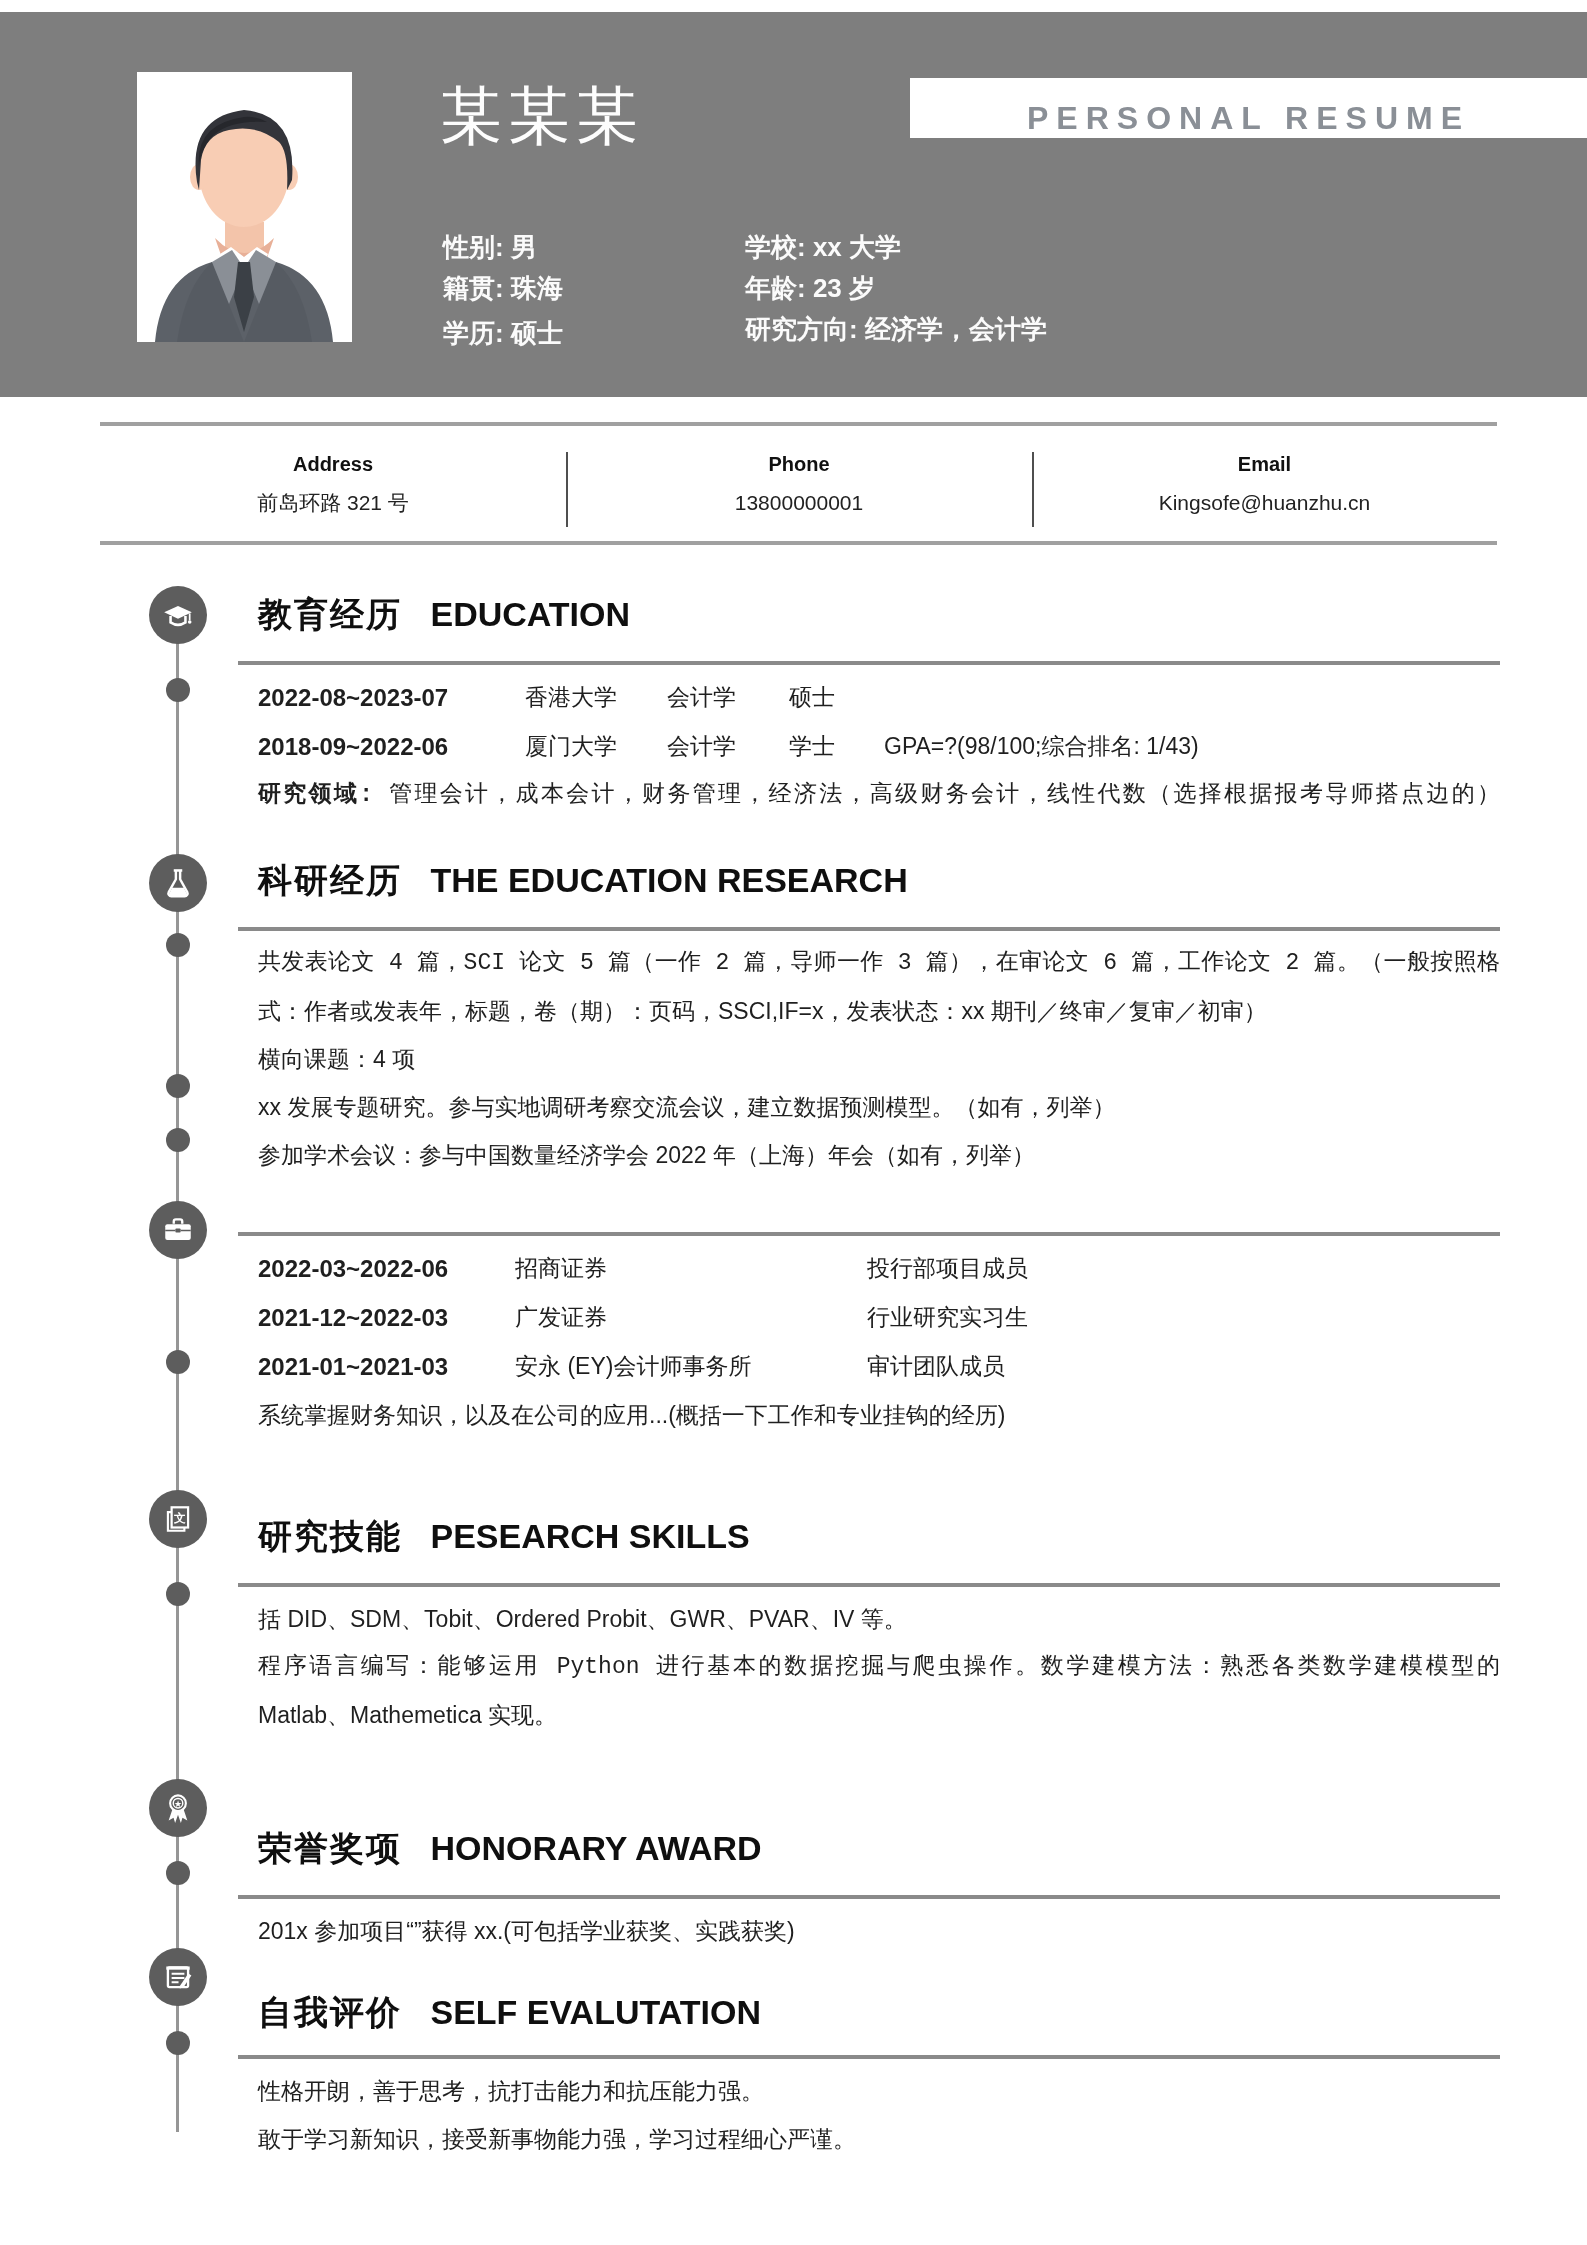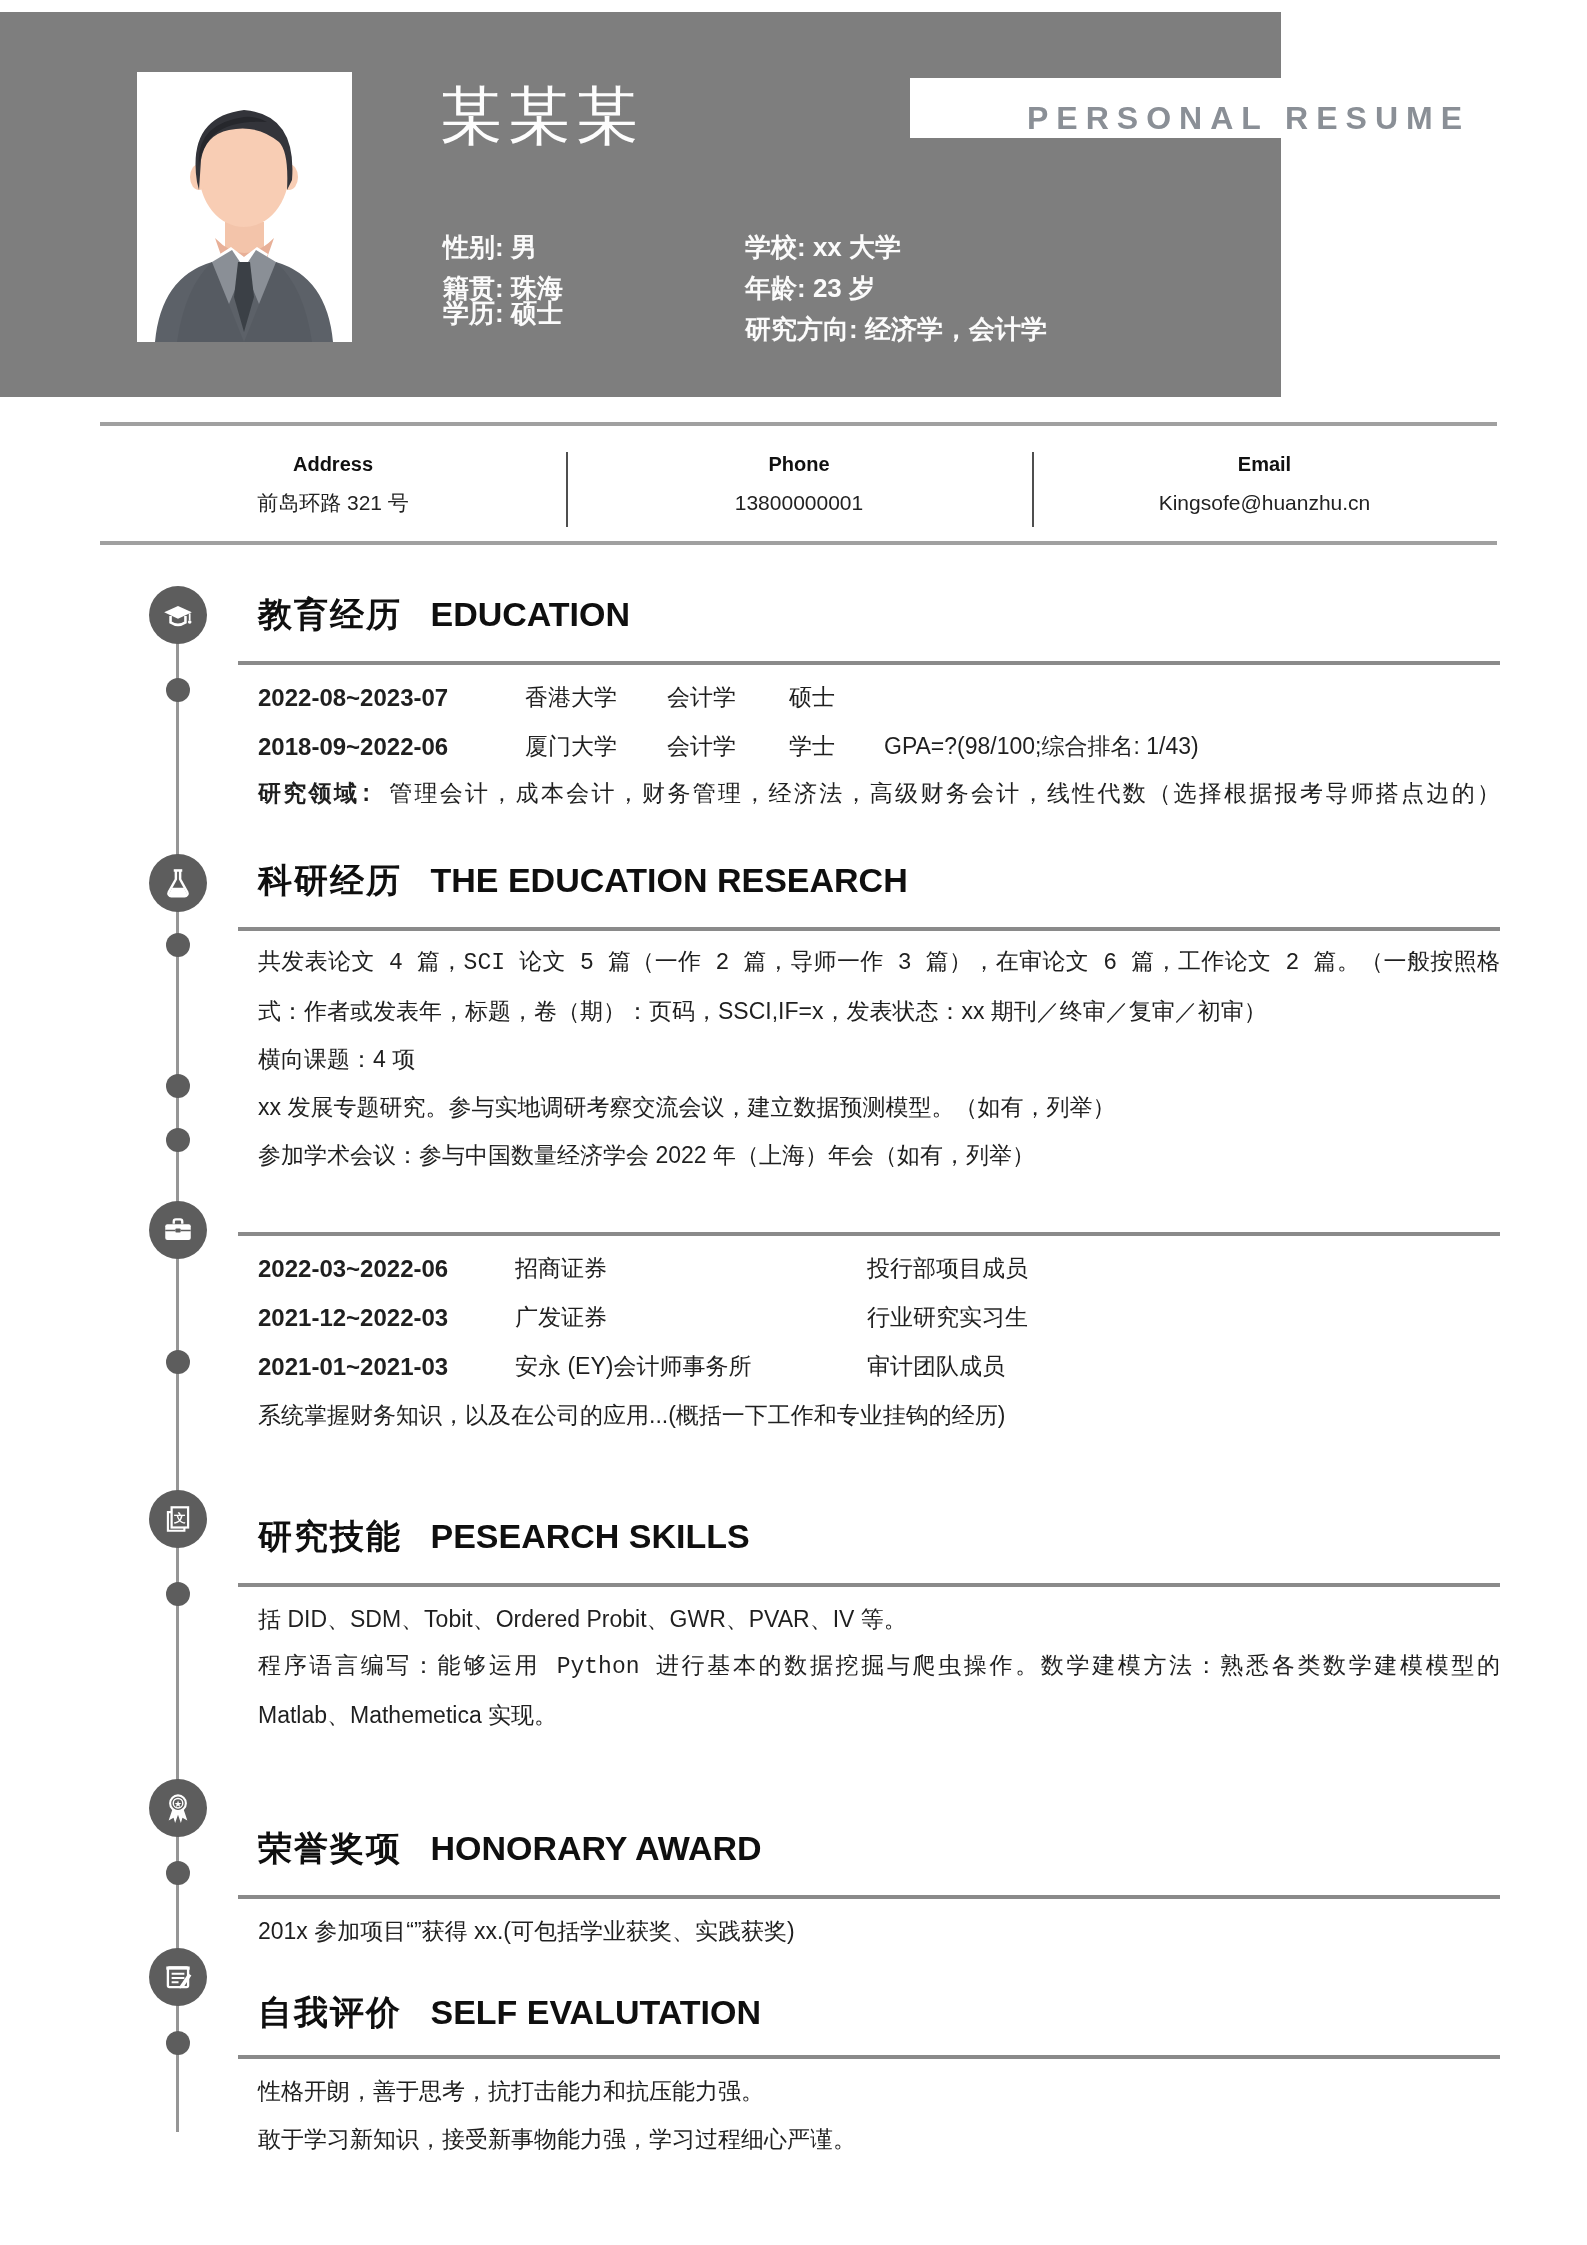--- a/index.html
+++ b/index.html
@@ -1,28 +1,28 @@
 <!DOCTYPE html>
 <html><head>
 <meta charset="utf-8">
 <style>
   html,body{margin:0;padding:0;background:#e8e8e8;}
   .page{position:relative;width:1587px;height:2245px;background:#ffffff;overflow:hidden;
         font-family:"Liberation Sans","DejaVu Sans",sans-serif;color:#1f1f1f;}
   
-  .band{position:absolute;left:0;top:12px;width:1281px;height:385px;background:#7e7e7e;}
+  .band{position:absolute;left:0;top:12px;width:1587px;height:385px;background:#7e7e7e;}
   .photo{position:absolute;left:137px;top:60px;width:215px;height:270px;background:#ffffff;}
   .photo svg{display:block;width:100%;height:100%;}
   .name{position:absolute;left:440px;top:64px;font-family:"DejaVu Serif","Liberation Serif",serif;
         font-size:62px;line-height:80px;letter-spacing:6px;color:#fdfdfd;font-weight:400;}
   .prbox{position:absolute;left:910px;top:66px;width:677px;height:60px;background:#ffffff;
          display:flex;align-items:center;justify-content:center;}
   .prbox span{font-size:32px;font-weight:bold;letter-spacing:8px;color:#8a8f96;margin-top:20px;}
   .inforow{position:absolute;font-size:26px;line-height:34px;color:#fbfbfb;white-space:nowrap;font-weight:bold;}
-  .il0{left:443px;top:218px;} .il1{left:443px;top:259px;} .il2{left:443px;top:284px;}
+  .il0{left:443px;top:218px;} .il1{left:443px;top:259px;} .il2{left:443px;top:304px;}
   .ir0{left:745px;top:218px;} .ir1{left:745px;top:259px;} .ir2{left:745px;top:300px;}
   
   .cline{position:absolute;left:100px;width:1397px;height:4px;background:#a0a0a0;}
   .cl-top{top:422px;} .cl-bot{top:541px;}
   .ccol{position:absolute;text-align:center;}
   .ccol .clabel{font-size:20px;font-weight:bold;color:#111;line-height:28px;}
   .ccol .cvalue{font-size:21px;color:#222;line-height:30px;margin-top:10px;}
   .cc0{left:100px;top:450px;width:466px;} .cc1{left:566px;top:450px;width:466px;} .cc2{left:1032px;top:450px;width:465px;}
   .cdiv{position:absolute;top:452px;width:2px;height:75px;background:#4f4f4f;}
   .cd0{left:566px;} .cd1{left:1032px;}

